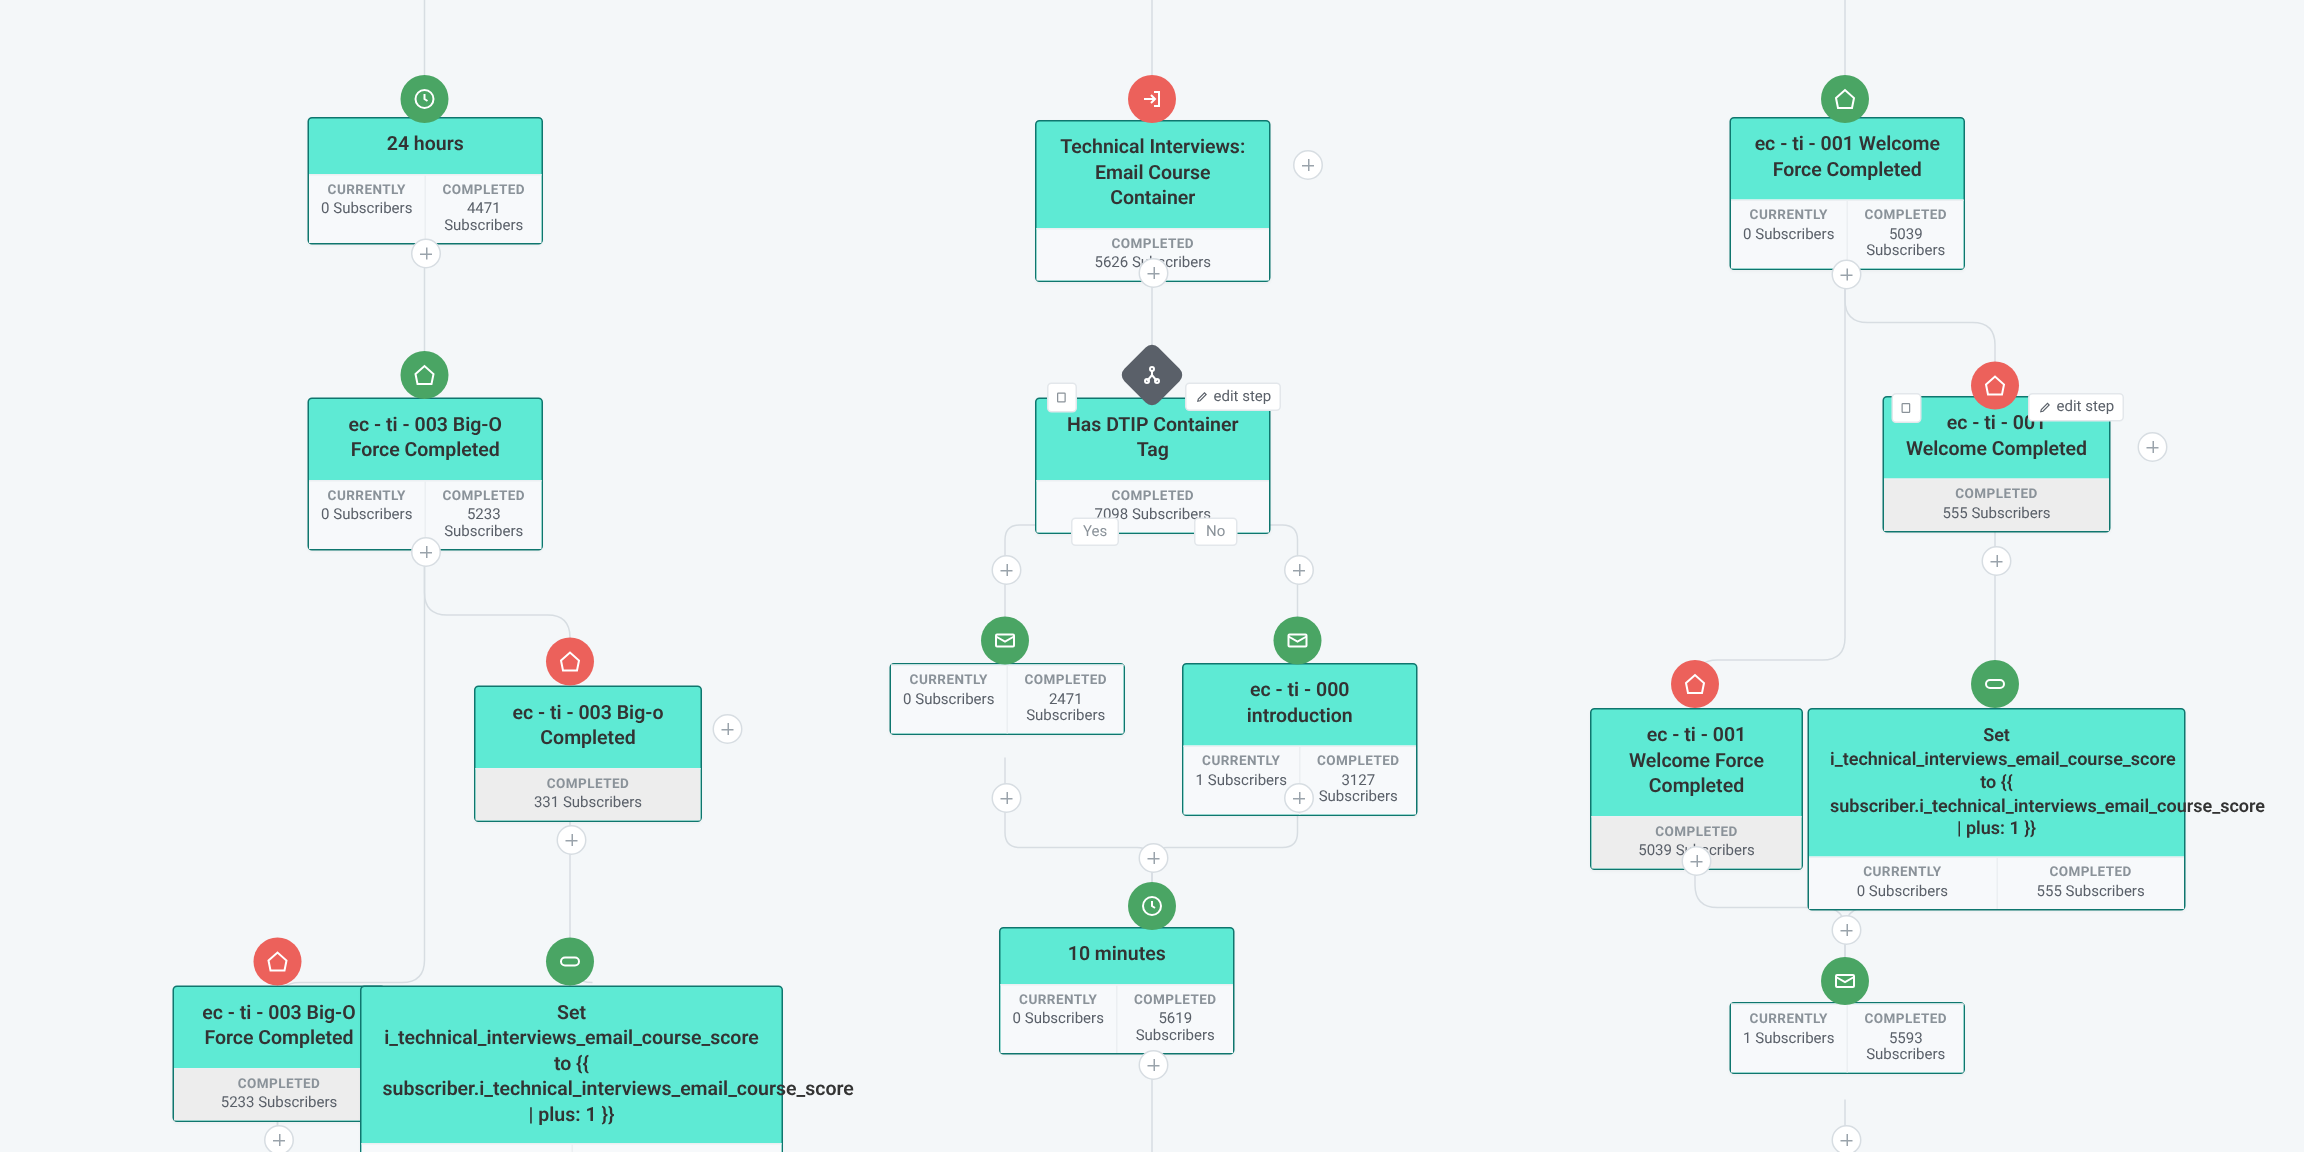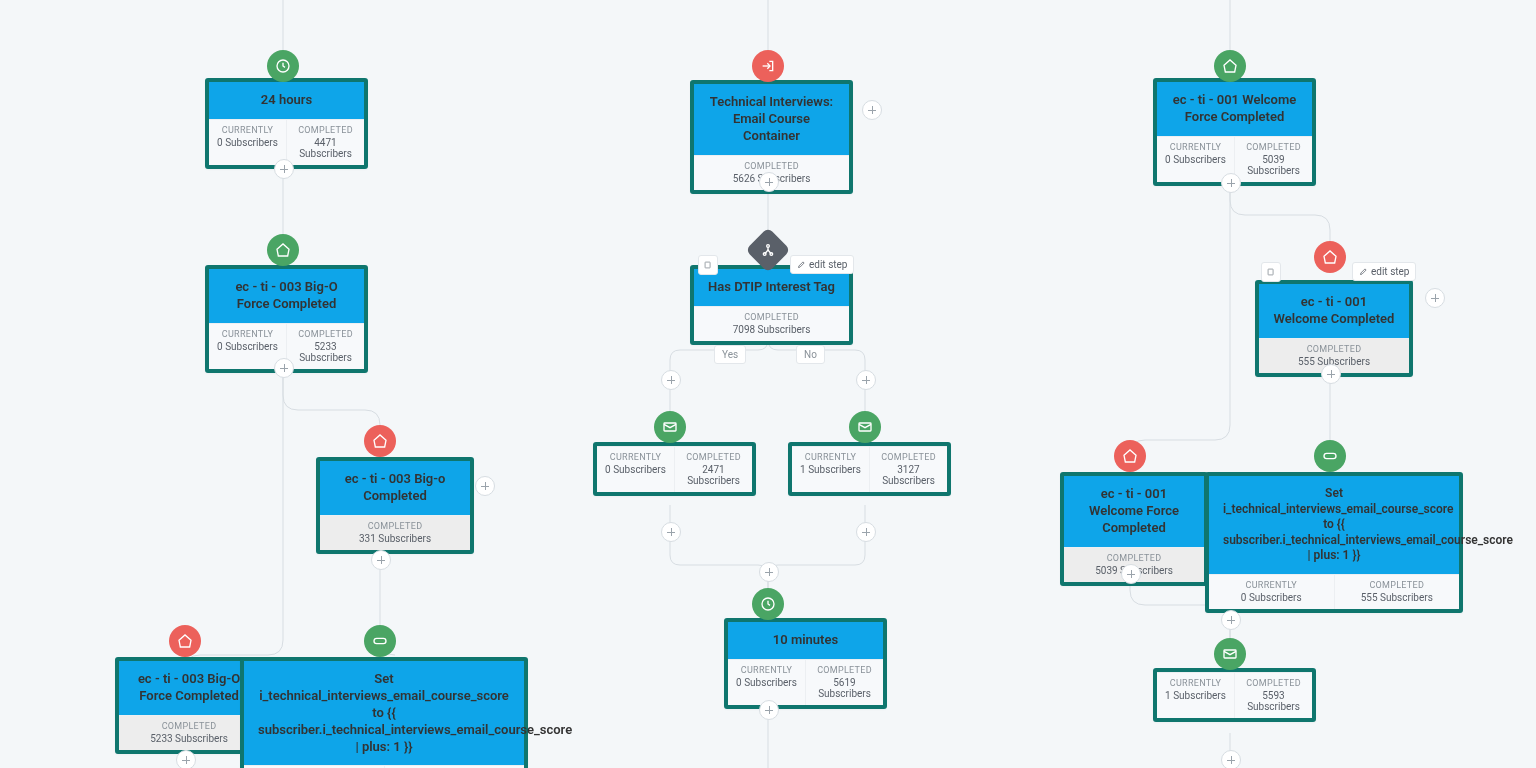--- a/index.html
+++ b/index.html
@@ -1,25 +1,25 @@
 <!DOCTYPE html>
 <html><head>
 <meta charset="utf-8">
 <style>
 html,body{margin:0;padding:0;width:1536px;height:768px;background:#f4f7f9;font-family:-apple-system,BlinkMacSystemFont,"Segoe UI",Roboto,sans-serif;color:#333;overflow:hidden}
 .canvas{position:relative;width:1536px;height:768px}
 svg.lines{position:absolute;top:0;left:0;width:1536px;height:768px;pointer-events:none}
 svg.lines path{stroke:#d7dde2;stroke-width:1;fill:none}
-.node{position:absolute;background:#0ea5e9;border:4px solid #0f766e;border-radius:3px;box-shadow:0 1px 2px rgba(0,0,0,0.03)}
+.node{position:absolute;background:#5eead4;border:1px solid #0f766e;border-radius:3px;box-shadow:0 1px 2px rgba(0,0,0,0.03)}
 .node .title{padding:10px 14px;font-size:13px;font-weight:600;text-align:center;line-height:1.3}
 .node .stats{display:flex;border-top:1px solid #eceff2;background:#f7f9fb}
 .node.sel .stats{background:#ededed}
 .stats .cell{flex:1;text-align:center;padding:5px 0 6px}
 .stats .cell+.cell{border-left:1px solid #eceff2}
-.stats .hdr{font-size:9px;font-weight:400;letter-spacing:.3px;color:#8a9299;text-transform:uppercase}
+.stats .hdr{font-size:9px;font-weight:700;letter-spacing:.3px;color:#8a9299;text-transform:uppercase}
 .stats .val{font-size:10px;color:#5a6069;margin-top:2px}
 .icon{position:absolute;width:32px;height:32px;border-radius:50%;display:flex;align-items:center;justify-content:center;z-index:5}
 .icon.green{background:#4aa564}
 .icon.red{background:#ec615b}
 .icon.diamond{background:#5a6069;border-radius:6px;transform:rotate(45deg)}
 .icon.diamond svg{transform:rotate(-45deg)}
 .icon svg{width:16px;height:16px;display:block}
 .plus{position:absolute;width:18px;height:18px;border:1px solid #d7dde2;border-radius:50%;background:#fff;display:flex;align-items:center;justify-content:center;z-index:4;cursor:pointer}
 .plus:before{content:"";position:absolute;width:8px;height:1px;background:#9aa3ab}
 .plus:after{content:"";position:absolute;width:1px;height:8px;background:#9aa3ab}
@@ -175,21 +175,21 @@
         <rect x="5" y="5" width="12" height="14" rx="1"></rect>
       </svg>
     </div>
 <div class="edit" style="left:790px;top:255px">
       <svg width="9" height="9" viewBox="0 0 24 24" fill="none" stroke="#5a6069" stroke-width="2">
         <path d="M4 20l4-1 11-11-3-3L5 16z"></path>
       </svg>
       <span>edit step</span>
     </div>
 <div class="node" style="left:690px;top:265px;width:155px">
-<div class="title">Has DTIP Interest Tag</div>
+<div class="title">Has DTIP Container Tag</div>
 <div class="stats">
         <div class="cell">
           <div class="hdr">COMPLETED</div>
           <div class="val">7098 Subscribers</div>
         </div>
       </div>
 </div>
 <div class="yn" style="left:714px;top:345px">Yes</div>
 <div class="yn" style="left:796px;top:345px">No</div>
 <div class="plus" style="left:661px;top:370px"></div>
@@ -215,41 +215,42 @@
 </div>
 <div class="plus" style="left:661px;top:522px"></div>
 
 <div class="icon green" style="left:849px;top:411px">
       <svg viewBox="0 0 24 24" fill="none" stroke="#fff" stroke-width="2">
         <rect x="3" y="6" width="18" height="12" rx="1"></rect>
         <path d="M3 8l9 5 9-5"></path>
       </svg>
     </div>
 <div class="node" style="left:788px;top:442px;width:155px">
+<div class="title">ec - ti - 000 introduction</div>
 <div class="stats">
         <div class="cell">
           <div class="hdr">CURRENTLY</div>
           <div class="val">1 Subscribers</div>
         </div>
         <div class="cell">
           <div class="hdr">COMPLETED</div>
           <div class="val">3127 Subscribers</div>
         </div>
       </div>
 </div>
 <div class="plus" style="left:856px;top:522px"></div>
 <div class="plus" style="left:759px;top:562px"></div>
 
 <div class="icon green" style="left:752px;top:588px">
       <svg viewBox="0 0 24 24" fill="none" stroke="#fff" stroke-width="2">
         <circle cx="12" cy="12" r="9"></circle>
         <path d="M12 7v5l3 2"></path>
       </svg>
     </div>
-<div class="node" style="left:724px;top:618px;width:155px">
+<div class="node" style="left:666px;top:618px;width:155px">
 <div class="title">10 minutes</div>
 <div class="stats">
         <div class="cell">
           <div class="hdr">CURRENTLY</div>
           <div class="val">0 Subscribers</div>
         </div>
         <div class="cell">
           <div class="hdr">COMPLETED</div>
           <div class="val">5619 Subscribers</div>
         </div>
@@ -286,21 +287,21 @@
       <svg width="10" height="10" viewBox="0 0 24 24" fill="none" stroke="#8a9299" stroke-width="2">
         <rect x="5" y="5" width="12" height="14" rx="1"></rect>
       </svg>
     </div>
 <div class="edit" style="left:1352px;top:262px">
       <svg width="9" height="9" viewBox="0 0 24 24" fill="none" stroke="#5a6069" stroke-width="2">
         <path d="M4 20l4-1 11-11-3-3L5 16z"></path>
       </svg>
       <span>edit step</span>
     </div>
-<div class="node sel" style="left:1255px;top:280px;width:150px">
+<div class="node sel" style="left:1255px;top:264px;width:150px">
 <div class="title">ec - ti - 001 Welcome Completed</div>
 <div class="stats">
         <div class="cell">
           <div class="hdr">COMPLETED</div>
           <div class="val">555 Subscribers</div>
         </div>
       </div>
 </div>
 <div class="plus" style="left:1425px;top:288px"></div>
 <div class="plus" style="left:1321px;top:364px"></div>

